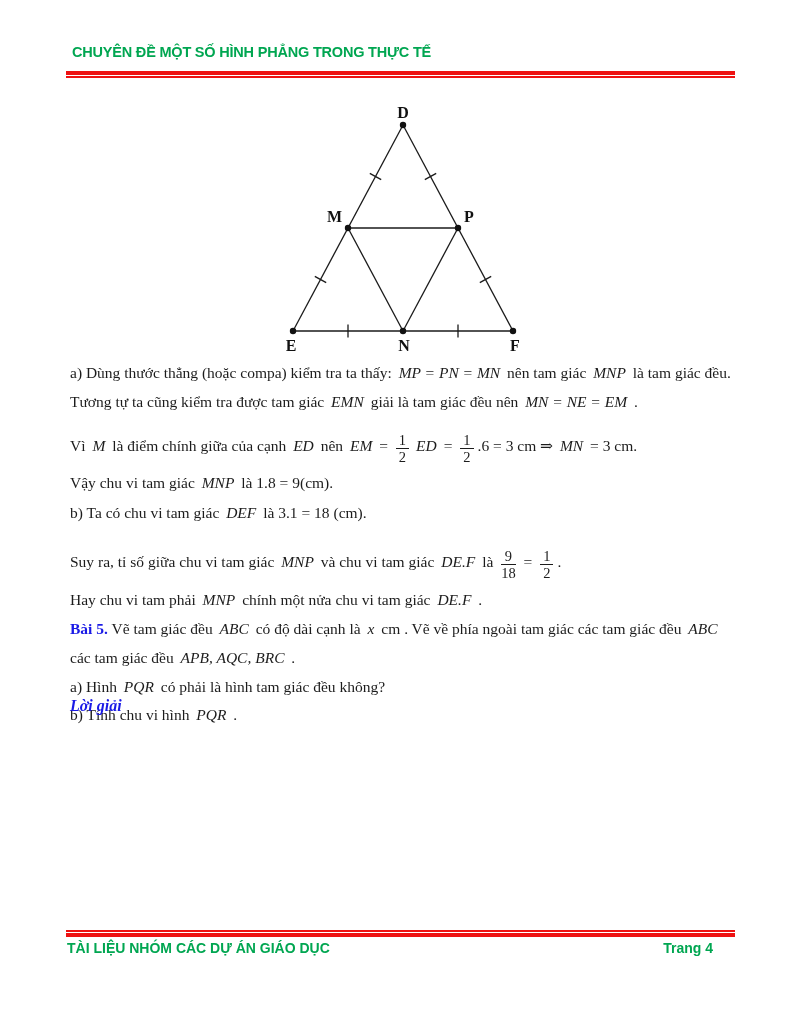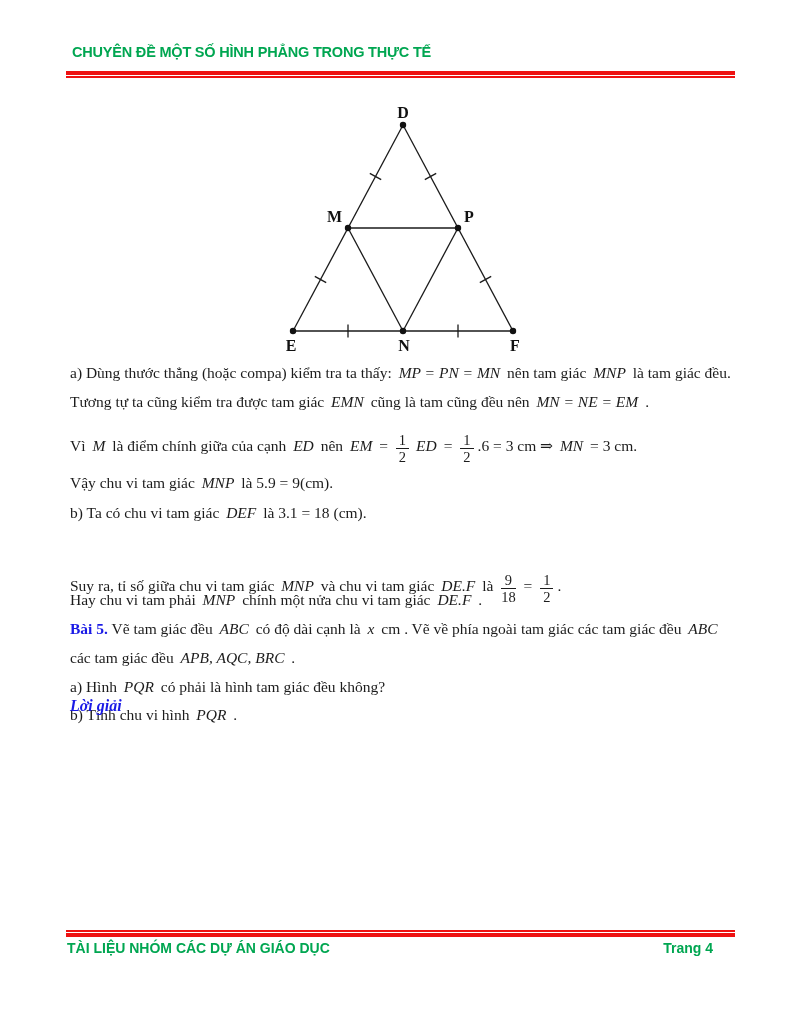--- a/index.html
+++ b/index.html
@@ -69,25 +69,25 @@
       <text x="403" y="118" text-anchor="middle">D</text>
       <text x="342" y="222" text-anchor="end">M</text>
       <text x="464" y="222" text-anchor="start">P</text>
       <text x="291" y="351" text-anchor="middle">E</text>
       <text x="404" y="351" text-anchor="middle">N</text>
       <text x="515" y="351" text-anchor="middle">F</text>
     </svg>
 
   <div id="content">
       <div class="para" style="top: 363px;"><span>a) Dùng thước thẳng (hoặc compa) kiểm tra ta thấy: </span><span class="m">MP = PN = MN</span><span> nên tam giác </span><span class="m">MNP</span><span> là tam giác đều.</span></div>
-      <div class="para" style="top: 392px;"><span>Tương tự ta cũng kiểm tra được tam giác </span><span class="m">EMN</span><span> cũng là tam cũng đều nên </span><span class="m">MN = NE = EM</span><span> .</span></div>
+      <div class="para" style="top: 392px;"><span>Tương tự ta cũng kiểm tra được tam giác </span><span class="m">EMN</span><span> giải là tam giác đều nên </span><span class="m">MN = NE = EM</span><span> .</span></div>
       <div class="para" style="top: 432px;"><span>Vì </span><span class="m">M</span><span> là điểm chính giữa của cạnh </span><span class="m">ED</span><span> nên </span><span class="m">EM</span><span> = </span><span class="frac"><span class="fn">1</span><span class="fd">2</span></span><span class="m">ED</span><span> = </span><span class="frac"><span class="fn">1</span><span class="fd">2</span></span><span>.6 = 3 cm  ⇒ </span><span class="m">MN</span><span> = 3 cm.</span></div>
-      <div class="para" style="top: 473px;"><span>Vậy chu vi tam giác </span><span class="m">MNP</span><span> là 5.9 = 9(cm).</span></div>
+      <div class="para" style="top: 473px;"><span>Vậy chu vi tam giác </span><span class="m">MNP</span><span> là 1.8 = 9(cm).</span></div>
       <div class="para" style="top: 503px;"><span>b) Ta có chu vi tam giác </span><span class="m">DEF</span><span> là 3.1 = 18 (cm).</span></div>
-      <div class="para" style="top: 572px;"><span>Suy ra, tỉ số giữa chu vi tam giác </span><span class="m">MNP</span><span> và chu vi tam giác </span><span class="m">DE.F</span><span> là </span><span class="frac"><span class="fn">9</span><span class="fd">18</span></span><span> = </span><span class="frac"><span class="fn">1</span><span class="fd">2</span></span><span>.</span></div>
+      <div class="para" style="top: 548px;"><span>Suy ra, tỉ số giữa chu vi tam giác </span><span class="m">MNP</span><span> và chu vi tam giác </span><span class="m">DE.F</span><span> là </span><span class="frac"><span class="fn">9</span><span class="fd">18</span></span><span> = </span><span class="frac"><span class="fn">1</span><span class="fd">2</span></span><span>.</span></div>
       <div class="para" style="top: 590px;"><span>Hay chu vi tam phải </span><span class="m">MNP</span><span> chính một nửa chu vi tam giác </span><span class="m">DE.F</span><span> .</span></div>
       <div class="para" style="top: 619px;"><span class="bb">Bài 5.</span><span> Vẽ tam giác đều </span><span class="m">ABC</span><span> có độ dài cạnh là </span><span class="m">x</span><span> cm . Vẽ về phía ngoài tam giác các tam giác đều </span><span class="m">ABC</span></div>
       <div class="para" style="top: 648px;"><span>các tam giác đều </span><span class="m">APB, AQC, BRC</span><span> .</span></div>
       <div class="para" style="top: 677px;"><span>a) Hình </span><span class="m">PQR</span><span> có phải là hình tam giác đều không?</span></div>
       <div class="para" style="top: 705px;"><span>b) Tính chu vi hình </span><span class="m">PQR</span><span> .</span></div>
       <div class="para" style="top: 696px;"><span class="bi">Lời giải</span></div>
     </div>
 
   <div class="rule rule-footer">
     <div class="thin"></div>

